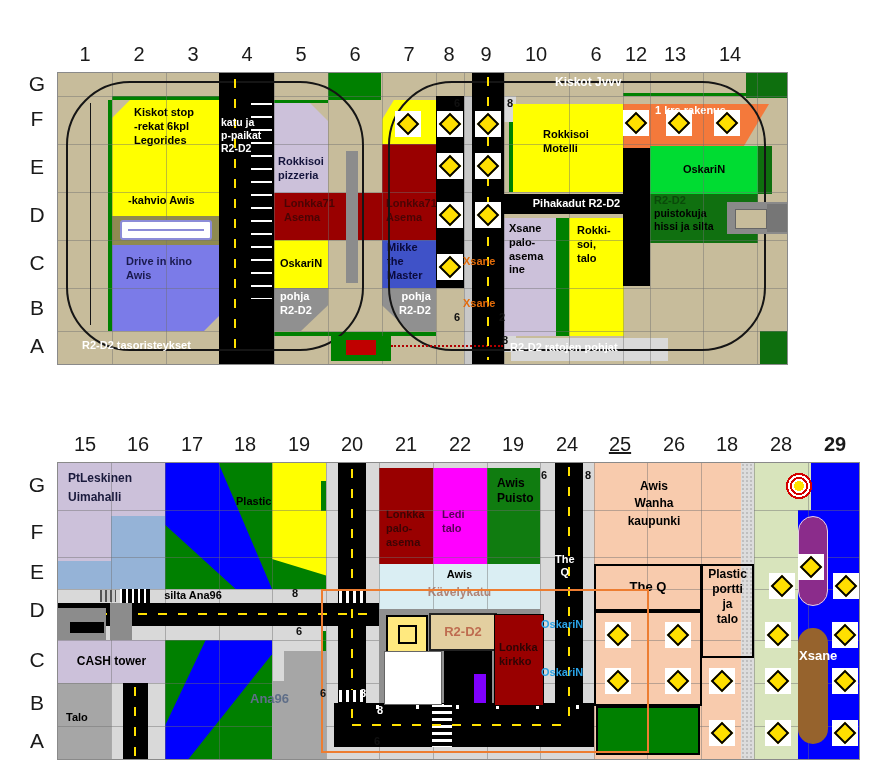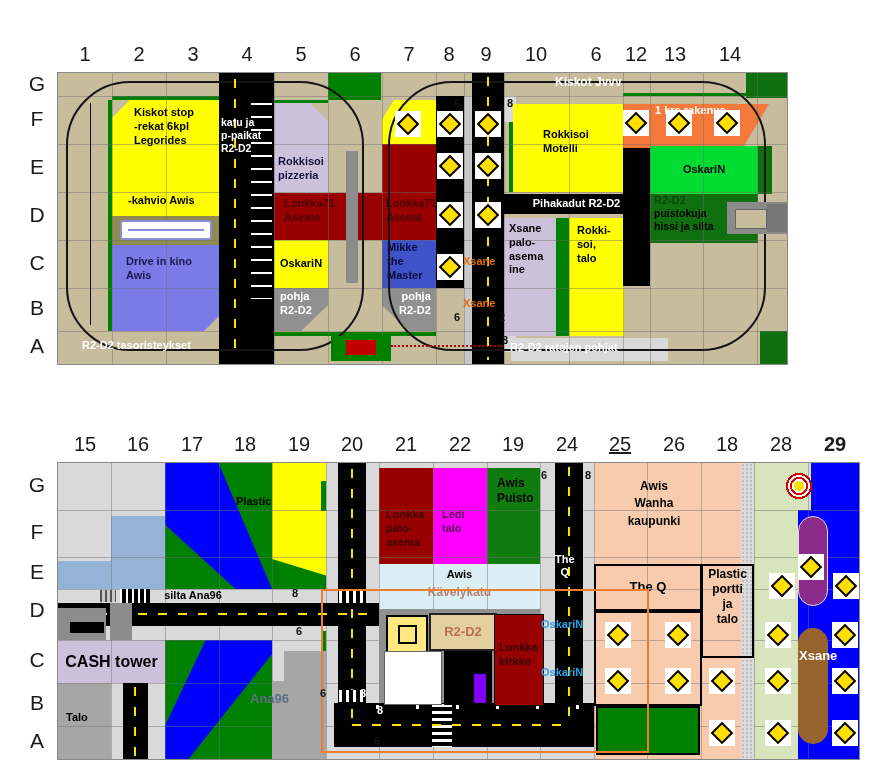--- a/index.html
+++ b/index.html
@@ -211,20 +211,24 @@
       <div class="rl" style="left: 449px; top: 24px; color: rgb(17, 17, 17);">8</div>
       <div class="rl" style="left: 405px; top: 182px; color: rgb(227, 108, 10);">Xsane</div>
       <div class="rl" style="left: 405px; top: 224px; color: rgb(227, 108, 10);">Xsane</div>
       <div class="rl" style="left: 396px; top: 238px; color: rgb(17, 17, 17);">6</div>
       <div class="rl" style="left: 441px; top: 238px; color: rgb(17, 17, 17);">2</div>
       <div class="rl" style="left: 444px; top: 261px; color: rgb(17, 17, 17);">8</div>
     </div>
 
   <div class="panel" style="left:57px;top:462px;width:801px;height:296px;background:#D9D9D9;">
 
+    <div class="b" style="left:0;top:0;width:107px;height:98px;background:#CCC1DA;color:#1A1A3C;">
+      <span style="position:absolute;left:10px;top:6px;font-size:12px;line-height:1.6;">PtLeskinen
+Uimahalli</span>
+    </div>
     <div class="b" style="left:53px;top:53px;width:54px;height:45px;background:#95B3D7;"></div>
     <div class="b" style="left:0;top:98px;width:107px;height:28px;background:#95B3D7;"></div>
 
     <div class="b" style="left:107px;top:0;width:107px;height:126px;background:#008000;"></div>
     <div class="b" style="left:107px;top:0;width:107px;height:126px;background:#0000FF;clip-path:polygon(0 0,50% 0,100% 100%,66% 100%,0 49%);"></div>
     <div class="b" style="left:214px;top:0;width:54px;height:126px;background:#FFFF00;"></div>
     <div class="b" style="left:214px;top:96px;width:54px;height:30px;background:#008000;clip-path:polygon(0 0,100% 55%,100% 100%,0 100%);"></div>
     <div class="b z8" style="left:178px;top:32px;width:80px;height:16px;">Plastic</div>
 
     <div class="b" style="left:0;top:126px;width:268px;height:14px;background:#D9D9D9;"></div>
@@ -232,21 +236,21 @@
     <div class="b z8" style="left:42px;top:127px;width:16px;height:12px;background-image:repeating-linear-gradient(90deg,#555 0 2px,#C8C8C8 2px 5px);"></div>
     <div class="b z8" style="left:62px;top:126px;width:30px;height:14px;background:#000;background-image:repeating-linear-gradient(90deg,#fff 0 2px,#000 2px 6px);"></div>
     <div class="b ab" style="left:0;top:140px;width:321px;height:23px;background:#000;"></div>
     <div class="dashh" style="left:0;top:150px;width:316px;"></div>
     <div class="b" style="left:0;top:163px;width:268px;height:14px;background:#D9D9D9;"></div>
     <div class="b z7" style="left:0;top:145px;width:48px;height:32px;background:#8C8C8C;"></div>
     <div class="b z8" style="left:12px;top:159px;width:34px;height:11px;background:#000;"></div>
     <div class="b z7" style="left:52px;top:140px;width:22px;height:37px;background:#8C8C8C;"></div>
 
     <div class="b ctr" style="left:0;top:177px;width:107px;height:43px;background:#CCC1DA;">
-      <span style="font-size:16px;">CASH tower</span>
+      <span style="font-size:12px;">CASH tower</span>
     </div>
     <div class="b" style="left:0;top:220px;width:53px;height:76px;background:#A6A6A6;">
       <span style="position:absolute;left:8px;top:28px;">Talo</span>
     </div>
     <div class="b ab" style="left:65px;top:220px;width:25px;height:76px;background:#000;"></div>
     <div class="dashv" style="left:76px;top:224px;height:72px;"></div>
 
     <div class="b" style="left:107px;top:177px;width:107px;height:119px;background:#008000;"></div>
     <div class="b" style="left:107px;top:177px;width:107px;height:119px;background:#0000FF;clip-path:polygon(38% 0,100% 0,100% 12%,22% 100%,0 100%,0 72%);"></div>
     <div class="b z8" style="left:192px;top:228px;width:70px;height:18px;color:#5F6E88;font-size:13px;">Ana96</div>

